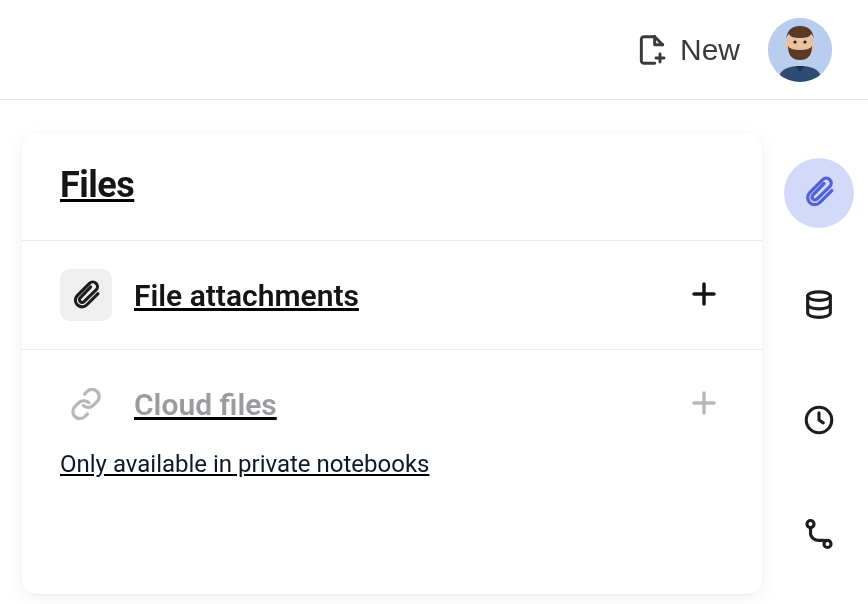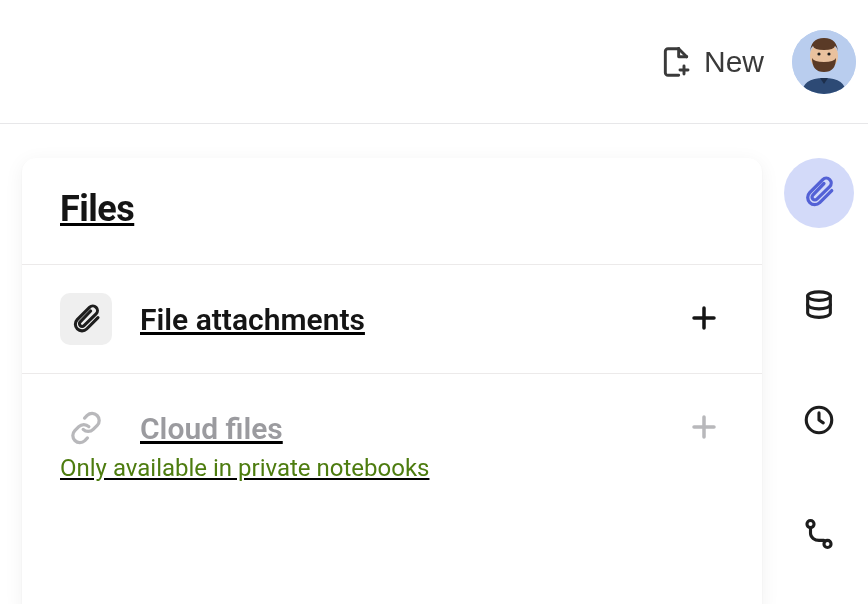--- a/index.html
+++ b/index.html
@@ -10,22 +10,22 @@
       height: 604px;
       overflow: hidden;
       position: relative;
     }
 
     
     .header {
       display: flex;
       align-items: center;
       justify-content: flex-end;
-      height: 124px;
-      padding: 0 12px;
+      height: 100px;
+      padding: 0 36px;
       border-bottom: 1px solid #e7e7e9;
       gap: 28px;
     }
     .new-btn {
       display: inline-flex;
       align-items: center;
       gap: 12px;
       background: none;
       border: none;
       cursor: pointer;
@@ -67,21 +67,21 @@
       color: #151515;
       letter-spacing: -0.5px;
     }
     .section {
       border-top: 1px solid #eceaea;
       padding: 28px 38px;
     }
     .section-row {
       display: flex;
       align-items: center;
-      gap: 28px;
+      gap: 22px;
     }
     .section-icon-box {
       width: 52px; height: 52px;
       border-radius: 10px;
       background: #efefef;
       display: flex; align-items: center; justify-content: center;
     }
     .section-icon-plain {
       width: 52px; height: 52px;
       display: flex; align-items: center; justify-content: center;
@@ -95,22 +95,23 @@
     .section-title.disabled { color: #9b9b9f; }
     .add-btn {
       background: none; border: none; cursor: pointer;
       width: 40px; height: 40px;
       display: flex; align-items: center; justify-content: center;
       color: #151515;
     }
     .add-btn.disabled { color: #b8b8bb; cursor: default; }
     .add-btn svg { width: 30px; height: 30px; }
     .section-note {
+      margin-top: 20px;
       font-size: 24px;
-      color: #4d7c0f;
+      color: #0f172a;
       font-weight: 400;
     }
 
     
     .rail {
       position: absolute;
       right: 14px;
       top: 158px;
       display: flex;
       flex-direction: column;

